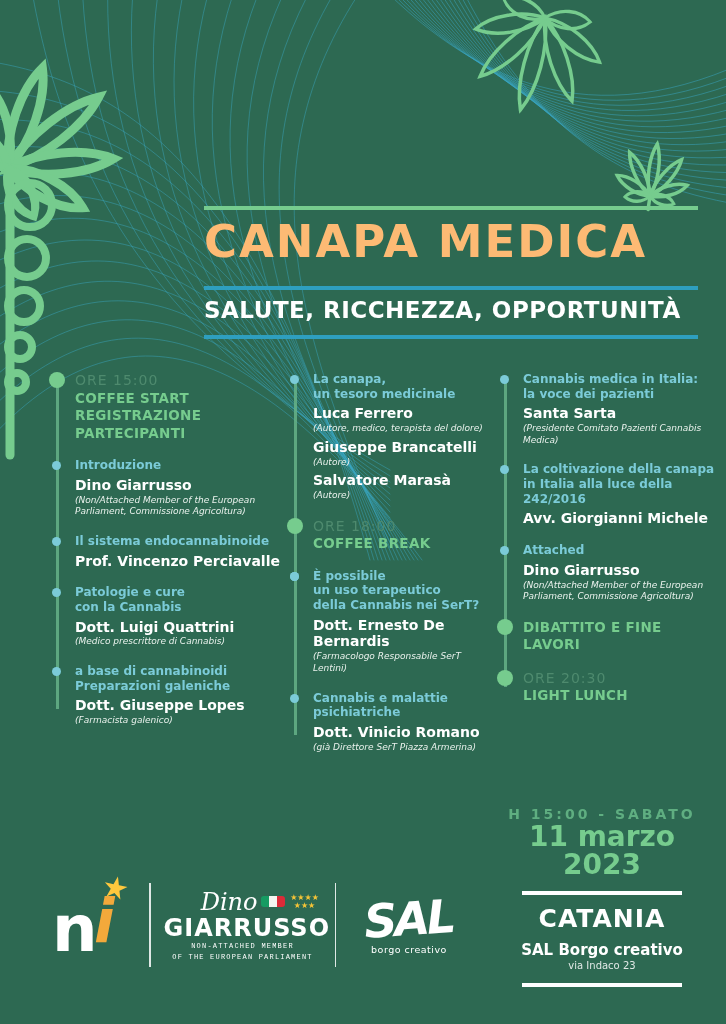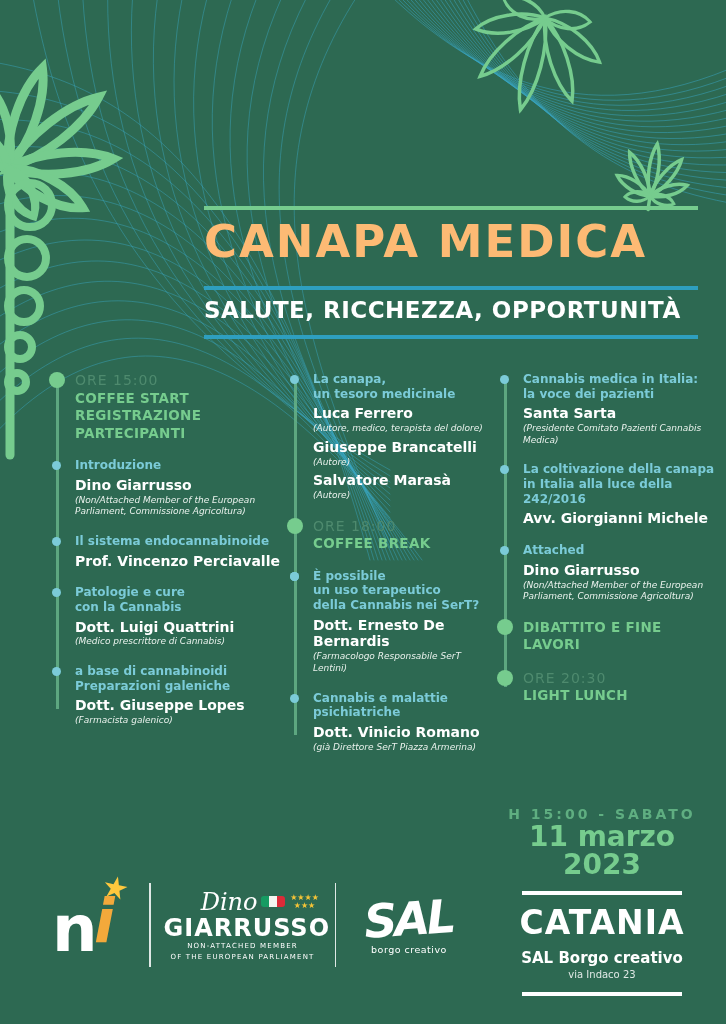--- a/index.html
+++ b/index.html
@@ -42,42 +42,42 @@
   .event-label{color:#76CC8E;font-size:13.5px;font-weight:800;letter-spacing:.3px;line-height:1.3;}
   .talk-title{color:#7BCBD8;font-size:12px;font-weight:800;line-height:1.22;}
   .speaker-name{font-size:14px;font-weight:800;color:#FFFFFF;line-height:1.2;margin-top:4px;}
   .speaker-role{font-size:9px;font-style:italic;color:#EAF2ED;line-height:1.3;margin-top:1px;}
 
   
   #event-info{position:absolute;left:486px;top:806px;width:232px;text-align:center;z-index:1;}
   #time-day{font-size:14px;font-weight:700;color:#5FAE81;letter-spacing:3px;white-space:nowrap;}
   #event-date{font-size:28px;font-weight:800;color:#76CC8E;margin-top:1px;line-height:1;}
   .wrule{width:160px;height:4px;background:#FFFFFF;margin:12px auto 10px auto;}
-  #city{font-size:33px;font-weight:800;color:#FFFFFF;letter-spacing:1px;line-height:1.1;}
+  #city{font-size:25px;font-weight:800;color:#FFFFFF;letter-spacing:1px;line-height:1.1;}
   #venue{font-size:15px;font-weight:700;color:#FFFFFF;margin-top:9px;line-height:1.1;}
   #address{font-size:10px;color:#FFFFFF;opacity:.85;margin-top:2px;}
 
   
   #logos{position:absolute;left:50px;top:874px;width:425px;height:102px;z-index:1;
     display:flex;align-items:center;justify-content:flex-start;}
   .logo-divider{width:1.5px;height:84px;background:rgba(255,255,255,.85);margin:0 13px;flex:none;}
 
   #ni-logo{position:relative;width:86px;height:92px;flex:none;}
   .ni-n{position:absolute;left:2px;top:18px;font-size:64px;font-weight:800;color:#FFFFFF;line-height:1;}
   .ni-i{position:absolute;left:44px;top:12px;font-size:60px;font-weight:800;font-style:italic;color:#F3A93B;line-height:1;}
   .ni-star{position:absolute;left:52px;top:-6px;color:#FFC83D;font-size:30px;transform:rotate(12deg);line-height:1;}
 
   #giarrusso-logo{text-align:center;flex:none;width:158px;}
   .g-top{display:flex;align-items:center;justify-content:flex-end;gap:3px;height:28px;}
   .g-script{font-family:"DejaVu Serif","Liberation Serif",serif;font-style:italic;font-size:24px;color:#FFFFFF;line-height:1;}
   .g-flag{display:inline-block;width:24px;height:11px;border-radius:3px;
     background:linear-gradient(90deg,#169B62 0 33%,#F4F5F0 33% 66%,#DC2B38 66% 100%);}
   .g-stars{width:34px;line-height:8px;font-size:8px;color:#F5C437;letter-spacing:0;}
   .g-name{font-size:24px;font-weight:800;color:#FFFFFF;letter-spacing:1px;line-height:1.05;}
-  .g-sub{font-size:7px;color:#FFFFFF;letter-spacing:1.2px;line-height:1.55;}
+  .g-sub{font-size:7px;color:#FFFFFF;letter-spacing:1.2px;line-height:1.55;font-family:Liberation Mono, monospace;}
 
   #sal-logo{text-align:center;flex:none;width:120px;}
   .sal-name{font-size:46px;font-weight:800;font-style:italic;color:#FFFFFF;letter-spacing:-3px;
     display:inline-block;transform:rotate(-4deg);line-height:1;}
   .sal-sub{font-size:9.5px;color:#FFFFFF;letter-spacing:.5px;margin-top:2px;}
 </style>
 </head>
 <body>
 
 <svg id="deco-svg" width="726" height="1024" viewBox="0 0 726 1024">

